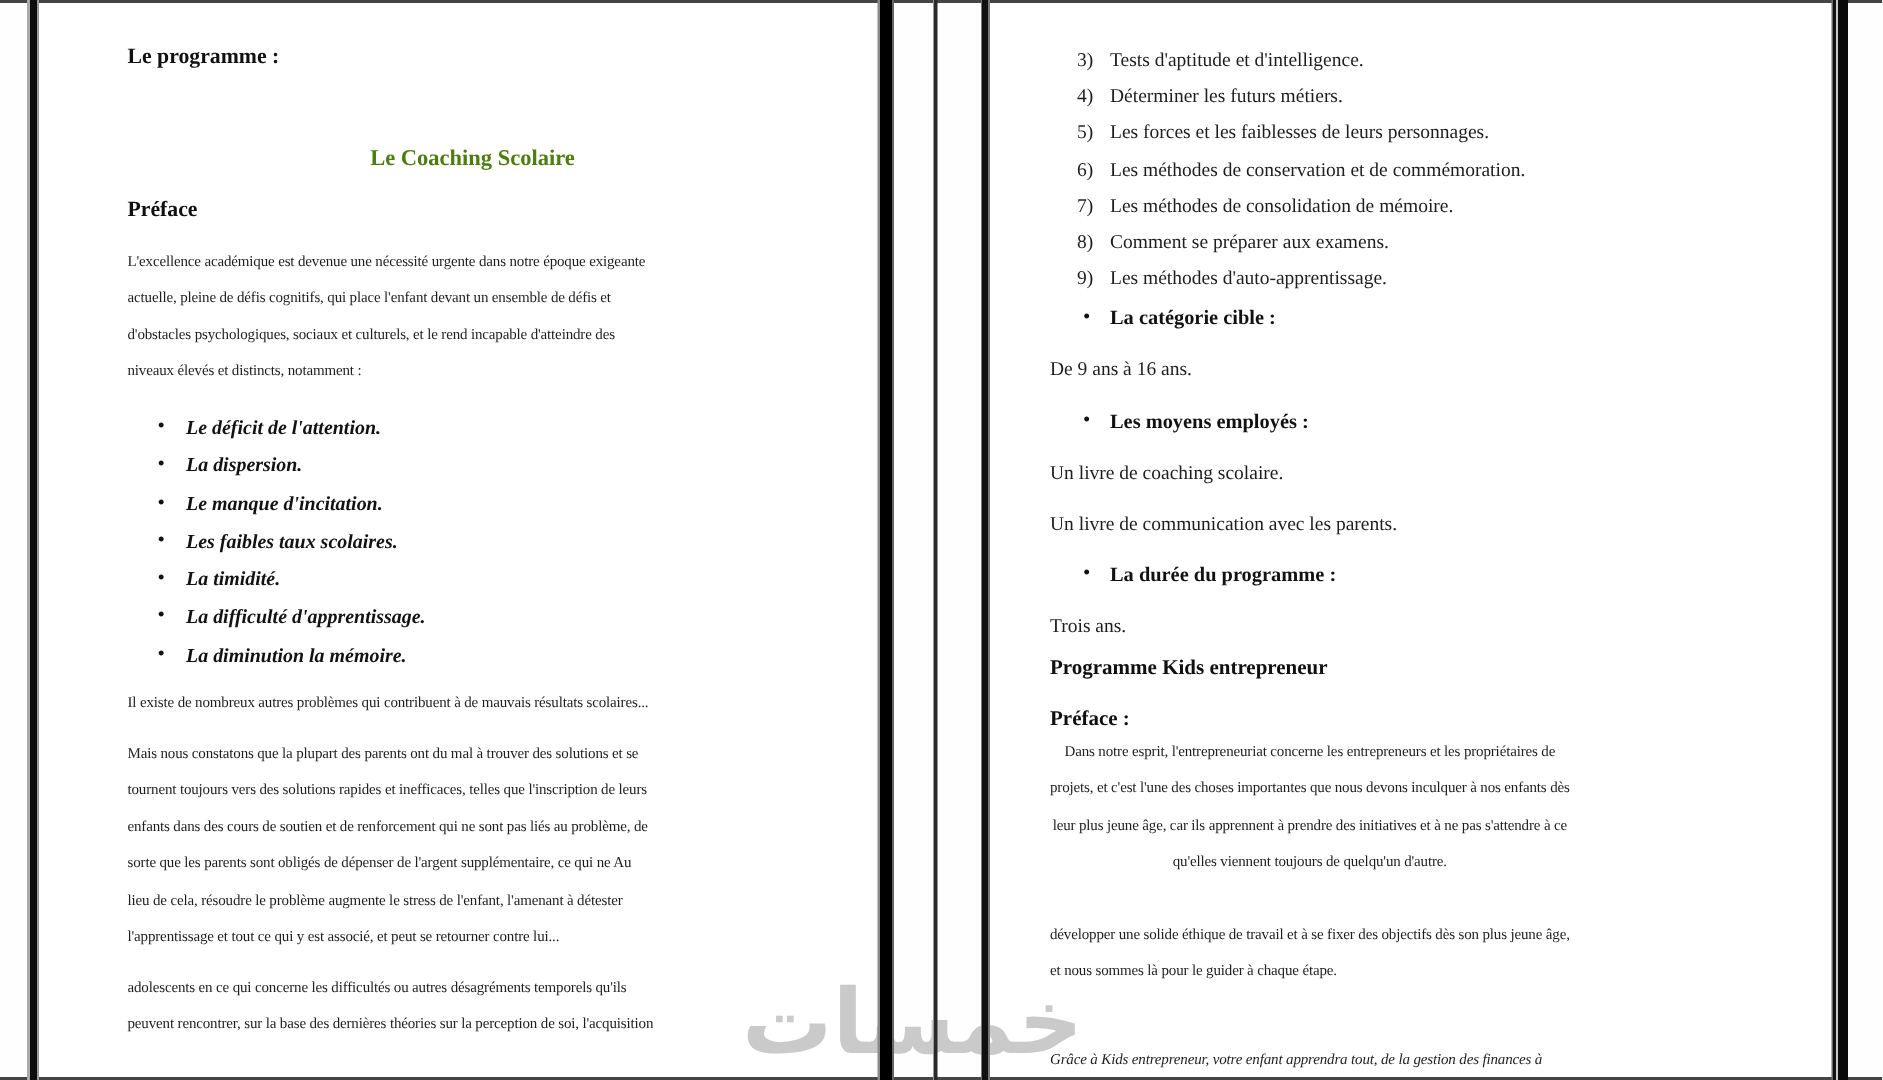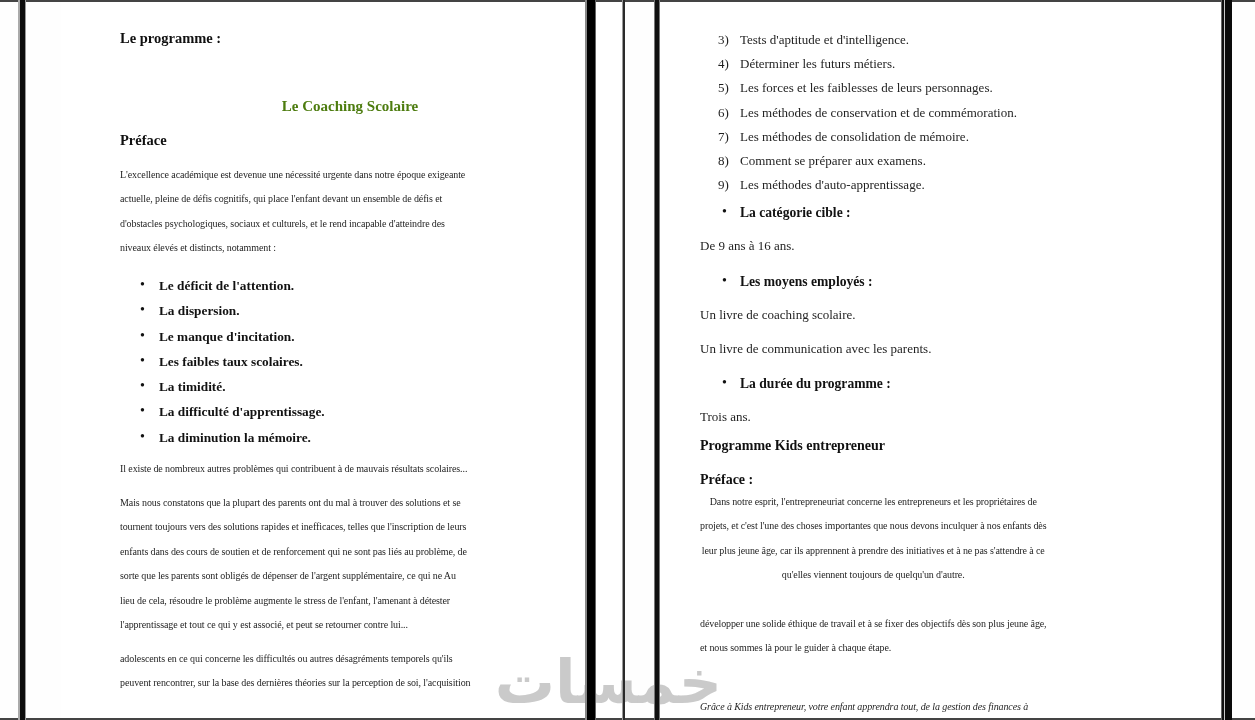--- a/index.html
+++ b/index.html
@@ -17,31 +17,31 @@
   .spine-bar-1{position:absolute;left:585px;top:0;width:11px;height:720px;z-index:50;
     background:linear-gradient(to right,#888 0 2px,#000 2px 10px,#666 10px 11px);}
   .page-edge-line{position:absolute;left:622px;top:0;width:3px;height:720px;z-index:50;
     background:linear-gradient(to right,#999 0 1px,#2a2a2a 1px 3px);}
   .spine-bar-2{position:absolute;left:654px;top:0;width:6px;height:720px;z-index:50;
     background:linear-gradient(to right,#777 0 1px,#101010 1px 5px,#777 5px 6px);}
   .border-right{position:absolute;left:1221px;top:0;width:11px;height:720px;z-index:50;
     background:linear-gradient(to right,#666 0 1px,#111 1px 3px,#c9c9c9 3px 4px,#0a0a0a 4px 11px);}
   
   .page{position:absolute;top:2px;height:716px;background:#fff;z-index:10;}
-  .page-left{left:26px;width:559px;margin-left:35px;}
+  .page-left{left:26px;width:559px;}
   .page-right{left:660px;width:561px;}
   .blk{position:absolute;}
   .pline{white-space:nowrap;height:24.4px;line-height:24.4px;font-size:10px;letter-spacing:-0.1px;}
   .h1{font-size:14.5px;font-weight:bold;color:#101010;white-space:nowrap;}
   .title-c{font-size:15px;font-weight:bold;color:#4d7c0f;text-align:center;}
   
   ul.dotlist{list-style:none;margin:0;padding:0;}
   ul.dotlist li{position:relative;height:25.3px;line-height:25.3px;white-space:nowrap;}
   ul.dotlist li .dot{position:absolute;left:79px;top:0;font-size:14px;color:#111;}
-  ul.dotlist li .txt{margin-left:98px;font-weight:bold;font-size:13.3px;color:#121212;}
+  ul.dotlist li .txt{margin-left:98px;font-weight:bold;font-size:13.3px;color:#121212;font-style:italic;}
   
   ol.numlist{list-style:none;margin:0;padding:0;}
   ol.numlist li{position:relative;height:24.2px;line-height:24.2px;white-space:nowrap;font-size:13px;}
   ol.numlist li .num{position:absolute;left:58px;top:0;}
   ol.numlist li .txt{margin-left:80px;}
   
   .bullet-head{position:absolute;white-space:nowrap;height:24.4px;line-height:24.4px;}
   .bullet-head .dot{position:absolute;left:62px;top:0;font-size:14px;color:#111;}
   .bullet-head .txt{margin-left:80px;font-weight:bold;font-size:13.6px;color:#121212;}
   .plain{white-space:nowrap;font-size:13px;height:24.4px;line-height:24.4px;}

